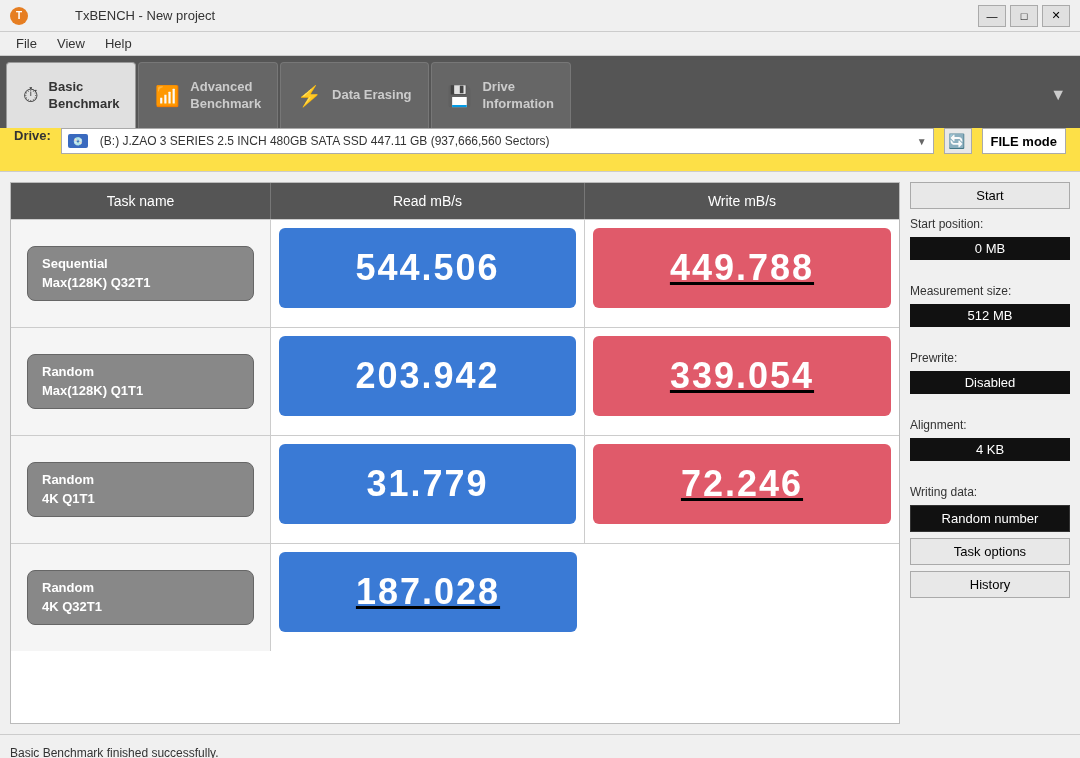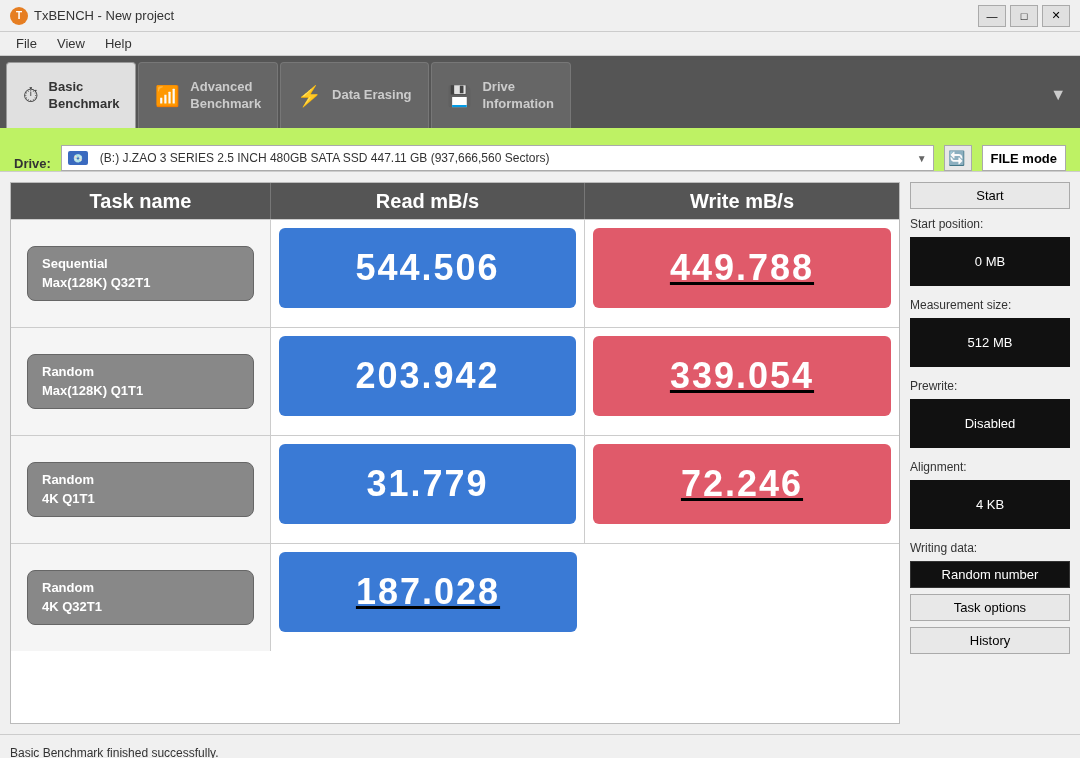--- a/index.html
+++ b/index.html
@@ -22,21 +22,21 @@
       user-select: none;
     }
     .titlebar-icon {
       width: 18px; height: 18px;
       background: #e67e22;
       border-radius: 50%;
       margin-right: 6px;
       display: flex; align-items: center; justify-content: center;
       font-size: 10px; color: white; font-weight: bold;
     }
-    .titlebar-title { font-size: 13px; color: #333; flex: 1; }
+    .titlebar-title { font-size: 13px; color: #333; flex: 1; margin-left: 41px; }
     .titlebar-controls { display: flex; gap: 4px; }
     .titlebar-btn {
       width: 28px; height: 22px;
       border: 1px solid #aaa;
       background: #e0e0e0;
       cursor: pointer;
       font-size: 11px;
       display: flex; align-items: center; justify-content: center;
     }
     
@@ -90,24 +90,24 @@
       margin-left: auto;
       display: flex;
       align-items: center;
       padding: 0 8px;
       color: #ccc;
       font-size: 16px;
       cursor: pointer;
     }
     
     .drivebar {
-      background: #bef264;
+      background: #fde047;
       height: 44px;
       display: flex;
-      align-items: flex-end;
+      align-items: flex-start;
       padding: 0 14px;
       border-bottom: 1px solid #ccc;
       gap: 10px;
     }
     .drive-label { font-size: 13px; color: #333; font-weight: bold; }
     .drive-select-text { flex: 1; font-size: 12px; color: #333; }
     .drive-select-arrow { font-size: 10px; color: #666; }
     .drive-refresh {
       width: 28px; height: 26px;
       border: 1px solid #aaa;
@@ -140,22 +140,22 @@
       flex-direction: column;
       gap: 0;
       border: 1px solid #bbb;
       background: white;
     }
     .bench-header {
       display: grid;
       grid-template-columns: 260px 1fr 1fr;
       background: #555;
       color: white;
-      font-weight: bold;
-      font-size: 20px;
+      font-weight: normal;
+      font-size: 14px;
       height: 36px;
     }
     .bench-header-cell {
       display: flex; align-items: center; justify-content: center;
       border-right: 1px solid #777;
     }
     .bench-header-cell:last-child { border-right: none; }
     .bench-row {
       display: grid;
       grid-template-columns: 260px 1fr 1fr;
@@ -214,26 +214,26 @@
       font-size: 13px;
       cursor: pointer;
       text-align: center;
     }
     .sidebar-label {
       font-size: 12px;
       color: #333;
       margin-top: 2px;
     }
     .sidebar-value {
-      padding: 17px 8px;
+      padding: 4px 8px;
       background: #111;
       color: white;
       font-size: 13px;
       text-align: center;
-      margin-bottom: 4px;
+      margin-bottom: 16px;
     }
     
     .statusbar {
       height: 36px;
       background: #f0f0f0;
       border-top: 1px solid #ccc;
       display: flex;
       align-items: center;
       padding: 0 10px;
       font-size: 12px;

